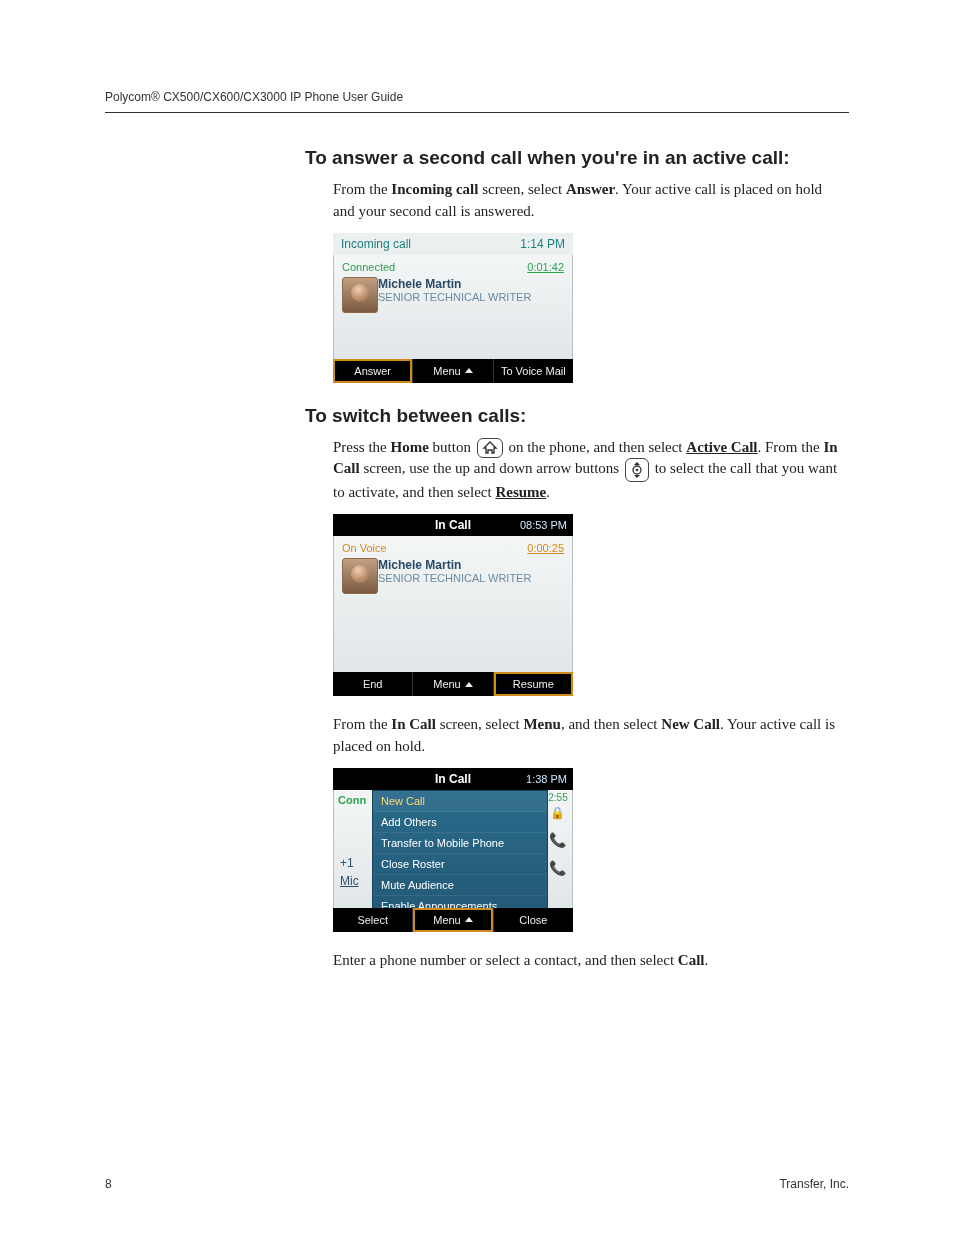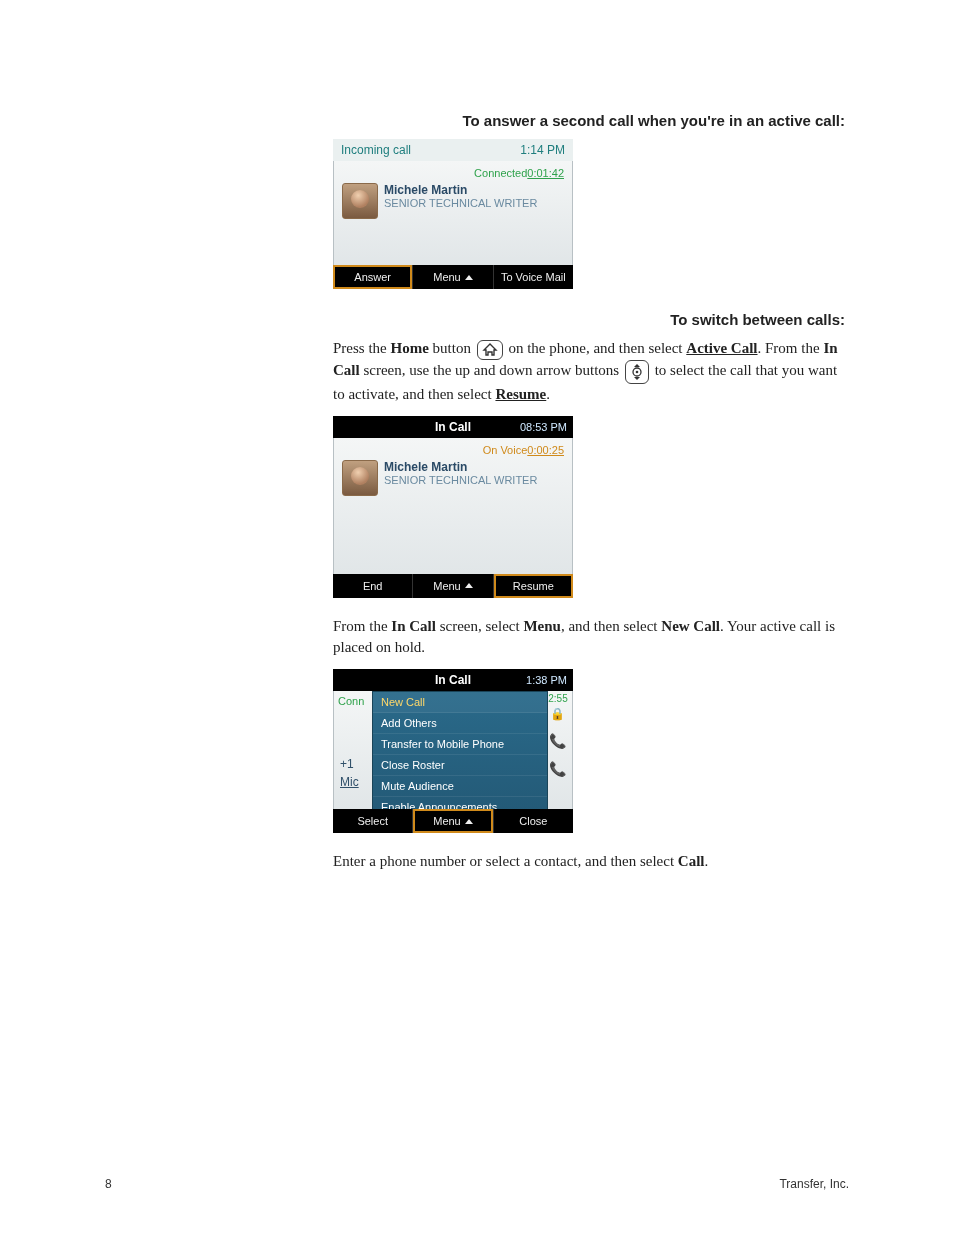--- a/index.html
+++ b/index.html
@@ -24,24 +24,23 @@
     border-bottom: 1px solid #333;
     margin-bottom: 34px;
   }
   .content {
     margin-left: 200px;
     width: 540px;
   }
   .section-head {
     font-family: Arial, Helvetica, sans-serif;
     font-weight: bold;
-    font-size: 15px;
+    font-size: 19px;
     color: #222;
     margin: 22px 0 10px 0;
-    text-align: right;
   }
   .body-para {
     font-size: 15px;
     line-height: 1.45;
     margin: 0 0 10px 0;
     padding-left: 28px;
   }
   .bold { font-weight: bold; }
   .underline { text-decoration: underline; }
 
@@ -86,32 +85,31 @@
     background: linear-gradient(#f4f6f6, #e1e6e8);
     border-left: 1px solid #b8c0c4;
     border-right: 1px solid #b8c0c4;
     padding: 6px 8px 20px 8px;
     min-height: 76px;
     position: relative;
   }
   .phone .status-row {
     display: flex;
     align-items: center;
-    justify-content: flex-end;
+    justify-content: space-between;
     font-size: 11px;
     margin-bottom: 4px;
   }
   .phone .status-label { color: #2fa24c; }
   .phone .status-label.hold { color: #d08a1b; }
   .phone .status-timer { color: #2fa24c; font-size: 11px; text-decoration: underline; }
   .phone .status-timer.hold { color: #d08a1b; }
   .phone .contact {
     display: flex;
     align-items: flex-start;
-    gap: 6px;
   }
   .phone .avatar {
     width: 34px;
     height: 34px;
     background: linear-gradient(#c0a080, #7a5a40);
     border-radius: 3px;
     border: 1px solid #8a6a4a;
     position: relative;
   }
   .phone .avatar::after {
@@ -172,20 +170,21 @@
     position:relative;
     height:118px;
     overflow:hidden;
   }
   .phone3 .left-bg {
     position:absolute;
     left:4px; top:4px;
     width:38px;
     color:#2fa24c;
     font-size:11px;
+    font-weight:bold;
   }
   .phone3 .left-plus {
     position:absolute;
     left:6px; top:66px;
     color:#30506a;
     font-size:12px;
   }
   .phone3 .left-mic {
     position:absolute;
     left:6px; top:84px;
@@ -243,24 +242,28 @@
     font-family: Arial, Helvetica, sans-serif;
     font-size:12px;
     color:#333;
   }
 </style>
 </head>
 <body>
 
 <div class="page">
 
+  <div class="running-head">Polycom® CX500/CX600/CX3000 IP Phone User Guide</div>
 
   <div class="content">
 
     <div class="section-head">To answer a second call when you're in an active call:</div>
+    <p class="body-para">
+      <span>From the </span><span class="bold">Incoming call</span><span> screen, select </span><span class="bold">Answer</span><span>. Your active call is placed on hold and your second call is answered.</span>
+    </p>
 
     <div class="phone phone1">
       <div class="teal-head">
         <span>Incoming call</span>
         <span>1:14 PM</span>
       </div>
       <div class="body">
         <div class="status-row">
           <span class="status-label">Connected</span>
           <span class="status-timer">0:01:42</span>

